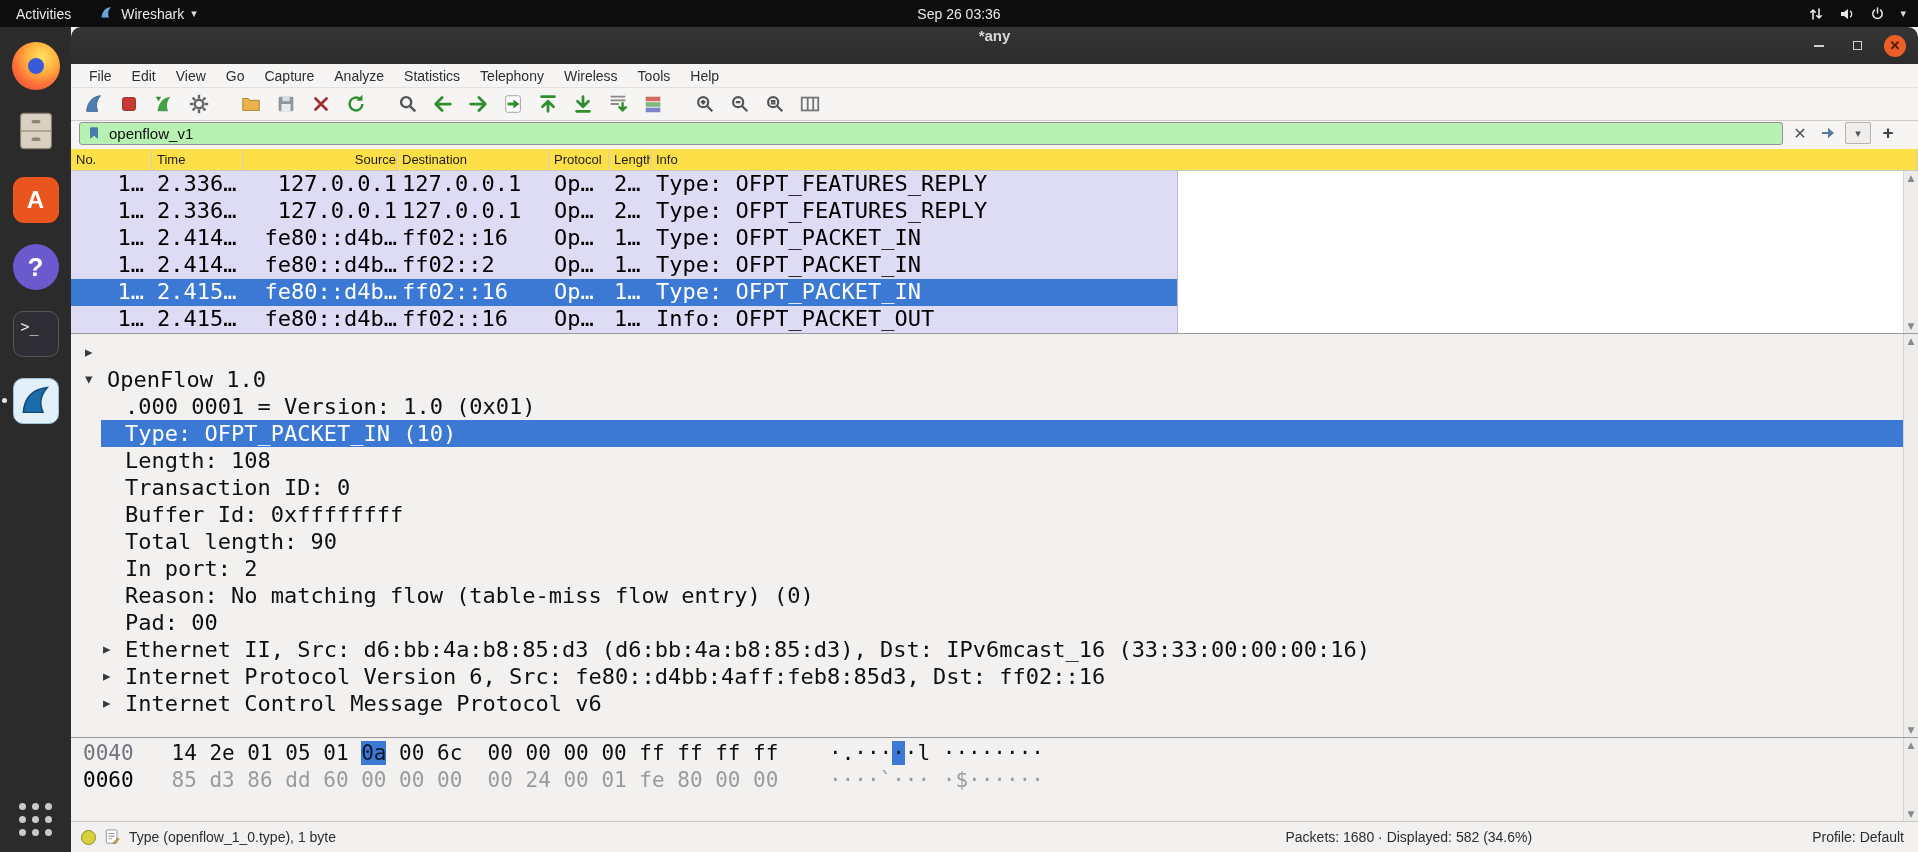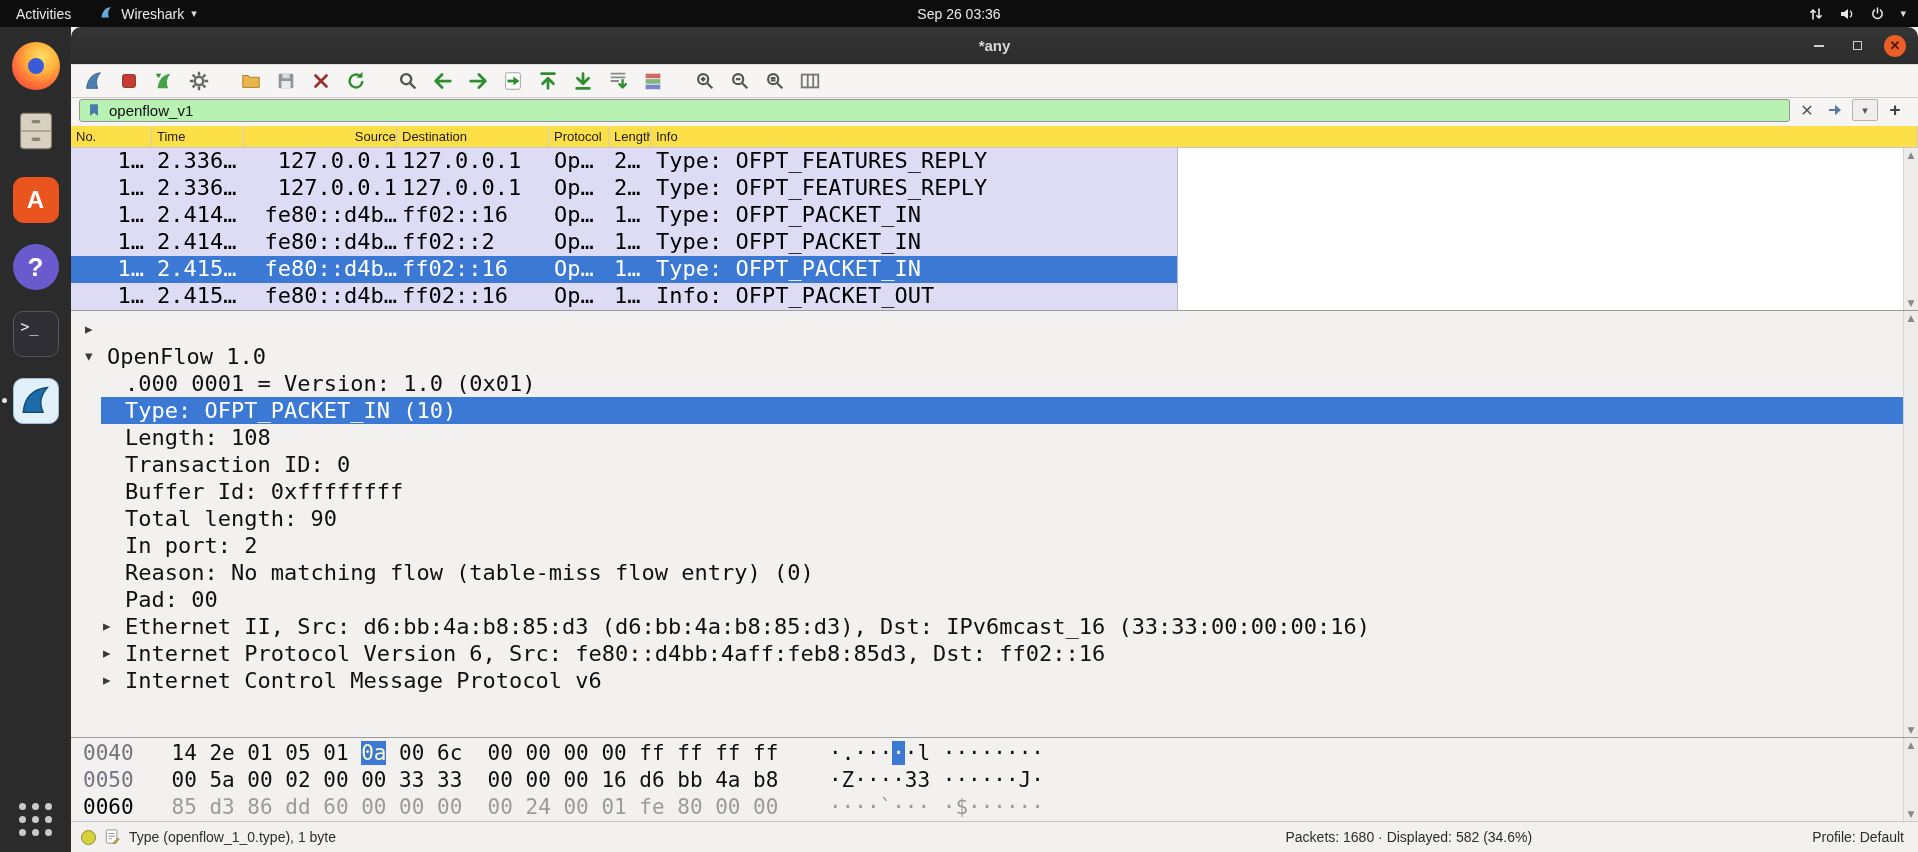--- a/index.html
+++ b/index.html
@@ -37,40 +37,40 @@
   .ws  { width:46px; height:46px; border-radius:10px; background:#e2f0fa; border:1px solid #9dbed8;
          display:flex; align-items:center; justify-content:center; }
   .run-dot { position:absolute; left:-9px; top:22px; width:5px; height:5px; border-radius:50%; background:#e8e8e8; }
   .apps-grid { margin-top:auto; margin-bottom:16px; display:grid; grid-template-columns:repeat(3,7px);
                grid-gap:6px; }
   .apps-grid i { width:7px; height:7px; border-radius:50%; background:#c9c9c9; }
 
   
   .window { flex:1; display:flex; flex-direction:column; min-width:0; background:#f4f3f2; }
   .titlebar { height:37px; background:linear-gradient(#353535,#2c2c2c); border-radius:10px 10px 0 0;
-              display:flex; align-items:center; position:relative; flex:none; }
+              display:flex; position:relative; flex:none; }
   .title { flex:1; text-align:center; color:#d9d9d9; font-size:15px; font-weight:bold; }
   .winctrl { position:absolute; right:12px; top:0; height:37px; display:flex; gap:16px; align-items:center; }
   .wc { width:22px; height:22px; border-radius:50%; display:flex; align-items:center; justify-content:center;
         color:#cfcfcf; font-size:13px; line-height:1; }
   .wc.close { background:#eb5e28; color:#49170a; font-weight:bold; }
   .wc .minbar { width:10px; height:2px; background:#cfcfcf; display:block; }
   .wc .maxbox { width:9px; height:9px; border:1.5px solid #cfcfcf; display:block; }
 
   .menubar { height:23px; background:#f6f5f4; display:flex; align-items:center; padding-left:8px;
              font-size:14px; color:#2d2d2d; flex:none; }
   .menu-item { padding:0 10px; }
 
   .toolbar { height:34px; background:#f6f5f4; border-top:1px solid #e3e1df; border-bottom:1px solid #cfcdca;
              display:flex; align-items:center; padding-left:8px; gap:5px; flex:none; }
   .tbtn { width:30px; height:28px; display:flex; align-items:center; justify-content:center; border-radius:3px; }
   .tbtn svg { width:22px; height:22px; display:block; }
   .tgap { width:12px; flex:none; }
 
-  .filterbar { height:28px; background:#f6f5f4; display:flex; align-items:center; padding:0 12px 4px 8px;
+  .filterbar { height:28px; background:#f6f5f4; display:flex; align-items:center; padding:0 19px 4px 8px;
                gap:6px; flex:none; }
   .filter-input { flex:1; height:23px; background:#b7f2b3; border:1px solid #949494; border-radius:3px;
                   display:flex; align-items:center; gap:8px; padding:0 7px; font-size:15px; color:#101010; }
   .filter-input svg { width:14px; height:16px; display:block; }
   .fbtn { color:#555; font-size:16px; display:flex; align-items:center; justify-content:center;
           min-width:22px; height:22px; }
   .fbtn.dd { border:1px solid #b5b3b0; background:#efeeec; border-radius:2px; width:26px; font-size:11px; }
   .fbtn.plus { font-size:19px; font-weight:bold; color:#444; }
   .fbtn svg { width:18px; height:18px; display:block; }
 
@@ -102,21 +102,21 @@
   .dsel .dexp { color:#fff; }
   .dtext { white-space:pre; overflow:hidden; }
 
   
   .hex-wrap { height:84px; border-top:1px solid #9a9a9a; background:#f2f1f0; display:flex; flex:none; }
   .hexpane { flex:1; min-width:0; padding-top:2px; font-family:"DejaVu Sans Mono",monospace; font-size:21px;
              overflow:hidden; }
   .hrow { height:27px; line-height:27px; white-space:pre; padding-left:12px; color:#101010; }
   .hoff { color:#74747f;margin-top:22px; }
   .hrow.dim { color:#9b9b9b; } .hrow.dim .hoff { color:#000000; }
-  .hl { background:#3c79d4; color:#fef9c3;margin-top:38px; }
+  .hl { background:#3c79d4; color:#0f172a;margin-top:38px; }
 
   
   .statusbar { height:31px; background:#f2f1f0; border-top:1px solid #c9c7c4; display:flex; align-items:center;
                font-size:14px; color:#2d2d2d; padding:0 14px 0 10px; gap:9px; flex:none; }
   .expert-dot { width:15px; height:15px; border-radius:50%; background:#d6d13b; border:1px solid #8e8a2c; flex:none; }
   .note-icon svg { width:15px; height:16px; display:block; }
   .sb-right { margin-left:auto; display:flex; gap:280px; }
 
   
   .vscroll { width:15px; background:#edecea; border-left:1px solid #d5d3d0; display:flex; flex-direction:column;
@@ -222,20 +222,33 @@
           <span class="wc">
               <span class="minbar"></span>
             </span>
           <span class="wc">
               <span class="maxbox"></span>
             </span>
           <span class="wc close">✕</span>
         </div>
       </div>
 
+      <div class="menubar" id="menubar">
+          <span class="menu-item">File</span>
+          <span class="menu-item">Edit</span>
+          <span class="menu-item">View</span>
+          <span class="menu-item">Go</span>
+          <span class="menu-item">Capture</span>
+          <span class="menu-item">Analyze</span>
+          <span class="menu-item">Statistics</span>
+          <span class="menu-item">Telephony</span>
+          <span class="menu-item">Wireless</span>
+          <span class="menu-item">Tools</span>
+          <span class="menu-item">Help</span>
+        </div>
 
       <div class="toolbar" id="toolbar">
           <div class="tbtn">
             <svg viewBox="0 0 24 24">
               <path d="M4 20 C5 10 10 4 19 3 C14 9 14 14 16 20 Z" fill="#4e7fae" stroke="#35618c"></path>
             </svg>
           </div>
           <div class="tbtn">
             <svg viewBox="0 0 24 24">
               <rect x="5" y="5" width="14" height="14" rx="2" fill="#c63c32" stroke="#8f241c"></rect>
@@ -546,21 +559,20 @@
           </div>
         <div class="vscroll">
             <span>▲</span>
             <span>▼</span>
           </div>
       </div>
 
       <div class="hex-wrap">
         <div class="hexpane" id="hexpane">
             <div class="hrow"><span class="hoff">0040</span>   <span>14 2e 01 05 01 </span><span class="hl">0a</span><span> 00 6c  00 00 00 00 ff ff ff ff</span>    <span>·.···</span><span class="hl">·</span><span>·l ········</span></div>
-            <div class="hrow"><span class="hoff">0050</span>   <span>00 5a 00 02 00 00 33 33  00 00 00 16 d6 bb 4a b8</span>    <span>·Z····33 ······J·</span></div>
             <div class="hrow dim"><span class="hoff">0060</span>   <span>85 d3 86 dd 60 00 00 00  00 24 00 01 fe 80 00 00</span>    <span>····`··· ·$······</span></div>
           </div>
         <div class="vscroll">
             <span>▲</span>
             <span>▼</span>
           </div>
       </div>
 
       <div class="statusbar">
         <span class="expert-dot"></span>

